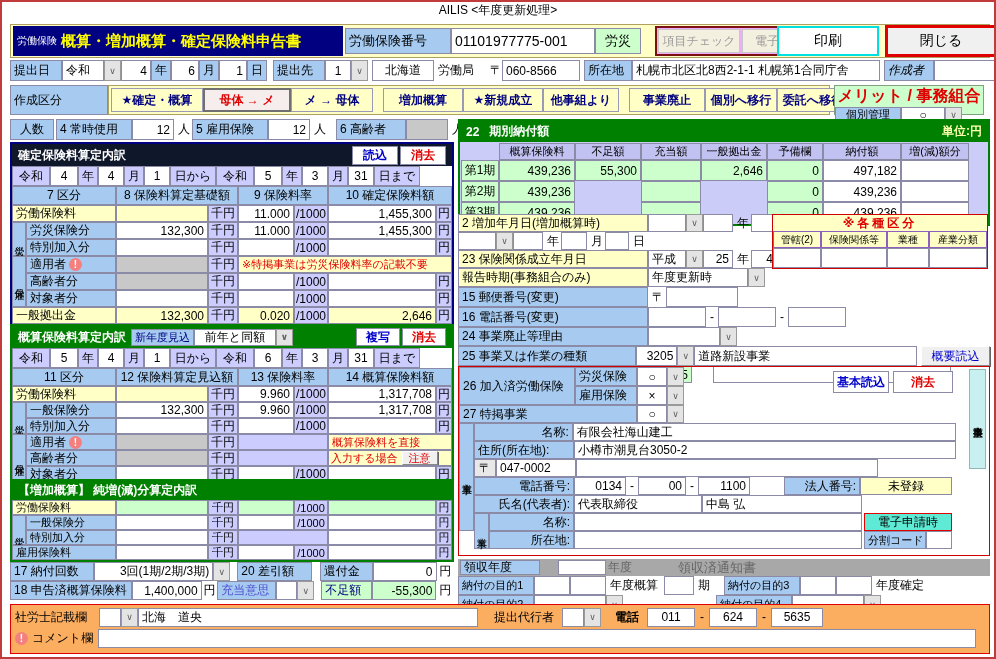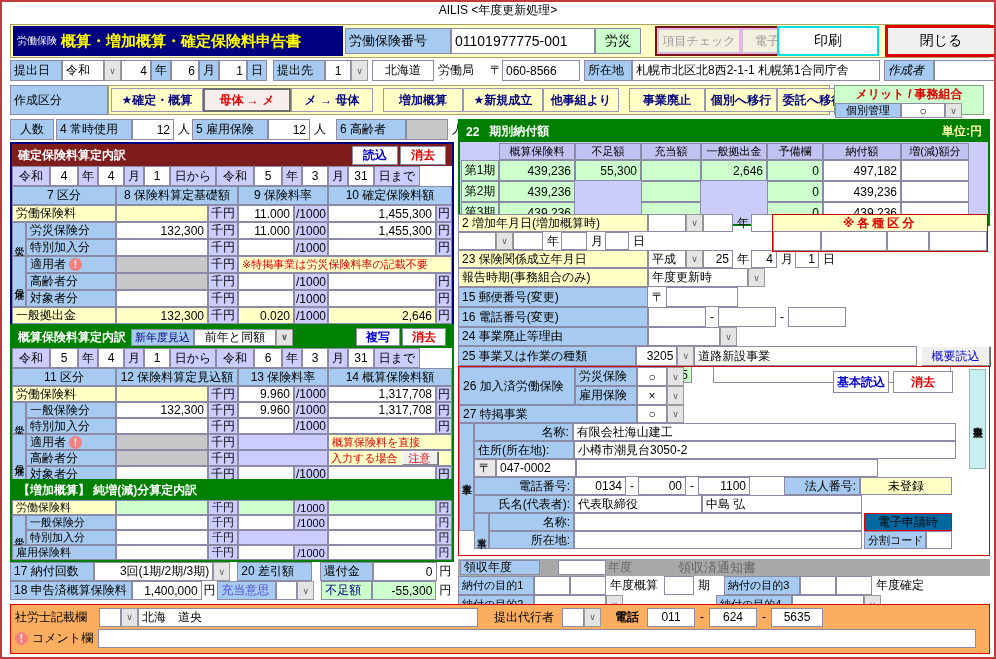--- a/index.html
+++ b/index.html
@@ -89,21 +89,21 @@
       <div class="c yel navy bold ctr tag" style="width:82px;border-color:#9a9ab8;">メ → 母体</div>
       <div class="c yel navy bold ctr tag" style="width:80px;margin-left:10px;border-color:#9a9ab8;">増加概算</div>
       <div class="c yel navy bold ctr tag" style="width:80px;border-color:#9a9ab8;">★新規成立</div>
       <div class="c yel navy bold ctr tag" style="width:76px;border-color:#9a9ab8;">他事組より</div>
       <div class="c yel navy bold ctr tag" style="width:76px;margin-left:10px;border-color:#9a9ab8;">事業廃止</div>
       <div class="c yel navy bold ctr tag" style="width:72px;border-color:#9a9ab8;">個別へ移行</div>
       <div class="c yel navy bold ctr tag" style="width:72px;border-color:#9a9ab8;">委託へ移行</div>
       <div class="c yel navy bold ctr tag" style="width:66px;border-color:#9a9ab8;">他事組へ</div>
     </div>
     <div style="width:150px;background:#ccffcc;border:1px solid #80a080;margin-left:4px;box-sizing:border-box;">
-      <div class="red bold ctr" style="display:flex;justify-content:center;font-size:12px;">メリット / 事務組合</div>
+      <div class="red bold ctr" style="display:flex;justify-content:center;font-size:16px;">メリット / 事務組合</div>
       <div class="r" style="height:15px;">
         <div class="c blue ctr" style="width:66px;font-size:11px;">個別管理</div>
         <div class="c wht ctr" style="width:44px;">○</div>
         <span class="dd"></span>
       </div>
     </div>
   </div>
 
   <div class="abs r" style="left:8px;top:117px;height:21px;">
     <div class="c blue ctr tag" style="width:44px;">人数</div>
@@ -112,21 +112,21 @@
     <div class="c tag" style="width:18px;border-color:transparent;">人</div>
     <div class="c blue tag" style="width:76px;">5 雇用保険</div>
     <div class="c wht rt tag" style="width:42px;">12</div>
     <div class="c tag" style="width:18px;border-color:transparent;">人</div>
     <div class="c blue tag" style="width:70px;margin-left:8px;">6 高齢者</div>
     <div class="c gray tag" style="width:42px;"></div>
     <div class="c tag" style="width:18px;border-color:transparent;">人</div>
   </div>
 
   <div class="abs tbl" style="left:8px;top:140px;width:444px;">
-    <div class="hdrbar" style="height:22px;background:#7f1d1d;">
+    <div class="hdrbar" style="height:22px;background:#0f172a;">
       <span>確定保険料算定内訳</span>
       <span style="flex:1"></span>
       <div class="btn-flat blu" style="width:46px;height:19px;">読込</div>
       <div class="btn-flat red" style="width:46px;height:19px;margin-left:2px;">消去</div>
     </div>
     <div class="r" style="height:20px;">
       <div class="c lav ctr tag" style="width:38px;">令和</div>
       <div class="c wht ctr tag" style="width:28px;">4</div>
       <div class="c lav ctr tag" style="width:20px;">年</div>
       <div class="c wht ctr tag" style="width:26px;">4</div>
@@ -507,20 +507,26 @@
     </div>
     <div class="r" style="height:17px;">
       <div class="c blue sm" style="width:190px;padding-left:10px;">事業又は作業の種類(前年)</div>
       <div class="c grn rt" style="width:44px;">3205</div>
       <div class="c wht" style="width:238px;margin-left:21px;"></div>
     </div>
   </div>
 
   <div class="abs" style="left:770px;top:212px;width:216px;border:1px solid #d00000;background:#ffffc6;">
     <div class="ctr red bold" style="display:flex;justify-content:center;height:16px;letter-spacing:3px;font-size:12px;">※各種区分</div>
+    <div class="r" style="height:17px;">
+      <div class="c yel ctr sm" style="width:48px;border-color:#9060c0;font-size:10px;">管轄(2)</div>
+      <div class="c yel ctr sm" style="width:66px;border-color:#9060c0;font-size:10px;">保険関係等</div>
+      <div class="c yel ctr sm" style="width:42px;border-color:#9060c0;font-size:10px;">業種</div>
+      <div class="c yel ctr sm" style="width:58px;border-color:#9060c0;font-size:10px;">産業分類</div>
+    </div>
     <div class="r" style="height:20px;">
       <div class="c wht" style="width:48px;"></div>
       <div class="c wht" style="width:66px;"></div>
       <div class="c wht" style="width:42px;"></div>
       <div class="c wht" style="width:58px;"></div>
     </div>
   </div>
 
   <div class="abs" style="left:456px;top:364px;width:532px;height:190px;border:1px solid #d00000;">
     <div class="r">
@@ -576,21 +582,21 @@
           <div class="c blue rt" style="width:100px;">氏名(代表者):</div>
           <div class="c wht" style="width:128px;">代表取締役</div>
           <div class="c wht" style="width:160px;">中島 弘</div>
         </div>
         <div class="r">
           <div class="vside" style="width:15px;height:36px;">事業</div>
           <div>
             <div class="r" style="height:18px;">
               <div class="c blue rt" style="width:85px;">名称:</div>
               <div class="c wht" style="width:288px;"></div>
-              <div class="btn-3d" style="width:88px;height:18px;margin-left:2px;background:#0369a1;border:1px solid #e00000;box-shadow:none;">電子申請時</div>
+              <div class="btn-3d" style="width:88px;height:18px;margin-left:2px;background:#5eead4;border:1px solid #e00000;box-shadow:none;">電子申請時</div>
             </div>
             <div class="r" style="height:18px;">
               <div class="c blue rt" style="width:85px;">所在地:</div>
               <div class="c wht" style="width:288px;"></div>
               <div class="c blue sm" style="width:62px;margin-left:2px;">分割コード</div>
               <div class="c wht" style="width:26px;"></div>
             </div>
           </div>
         </div>
       </div>

